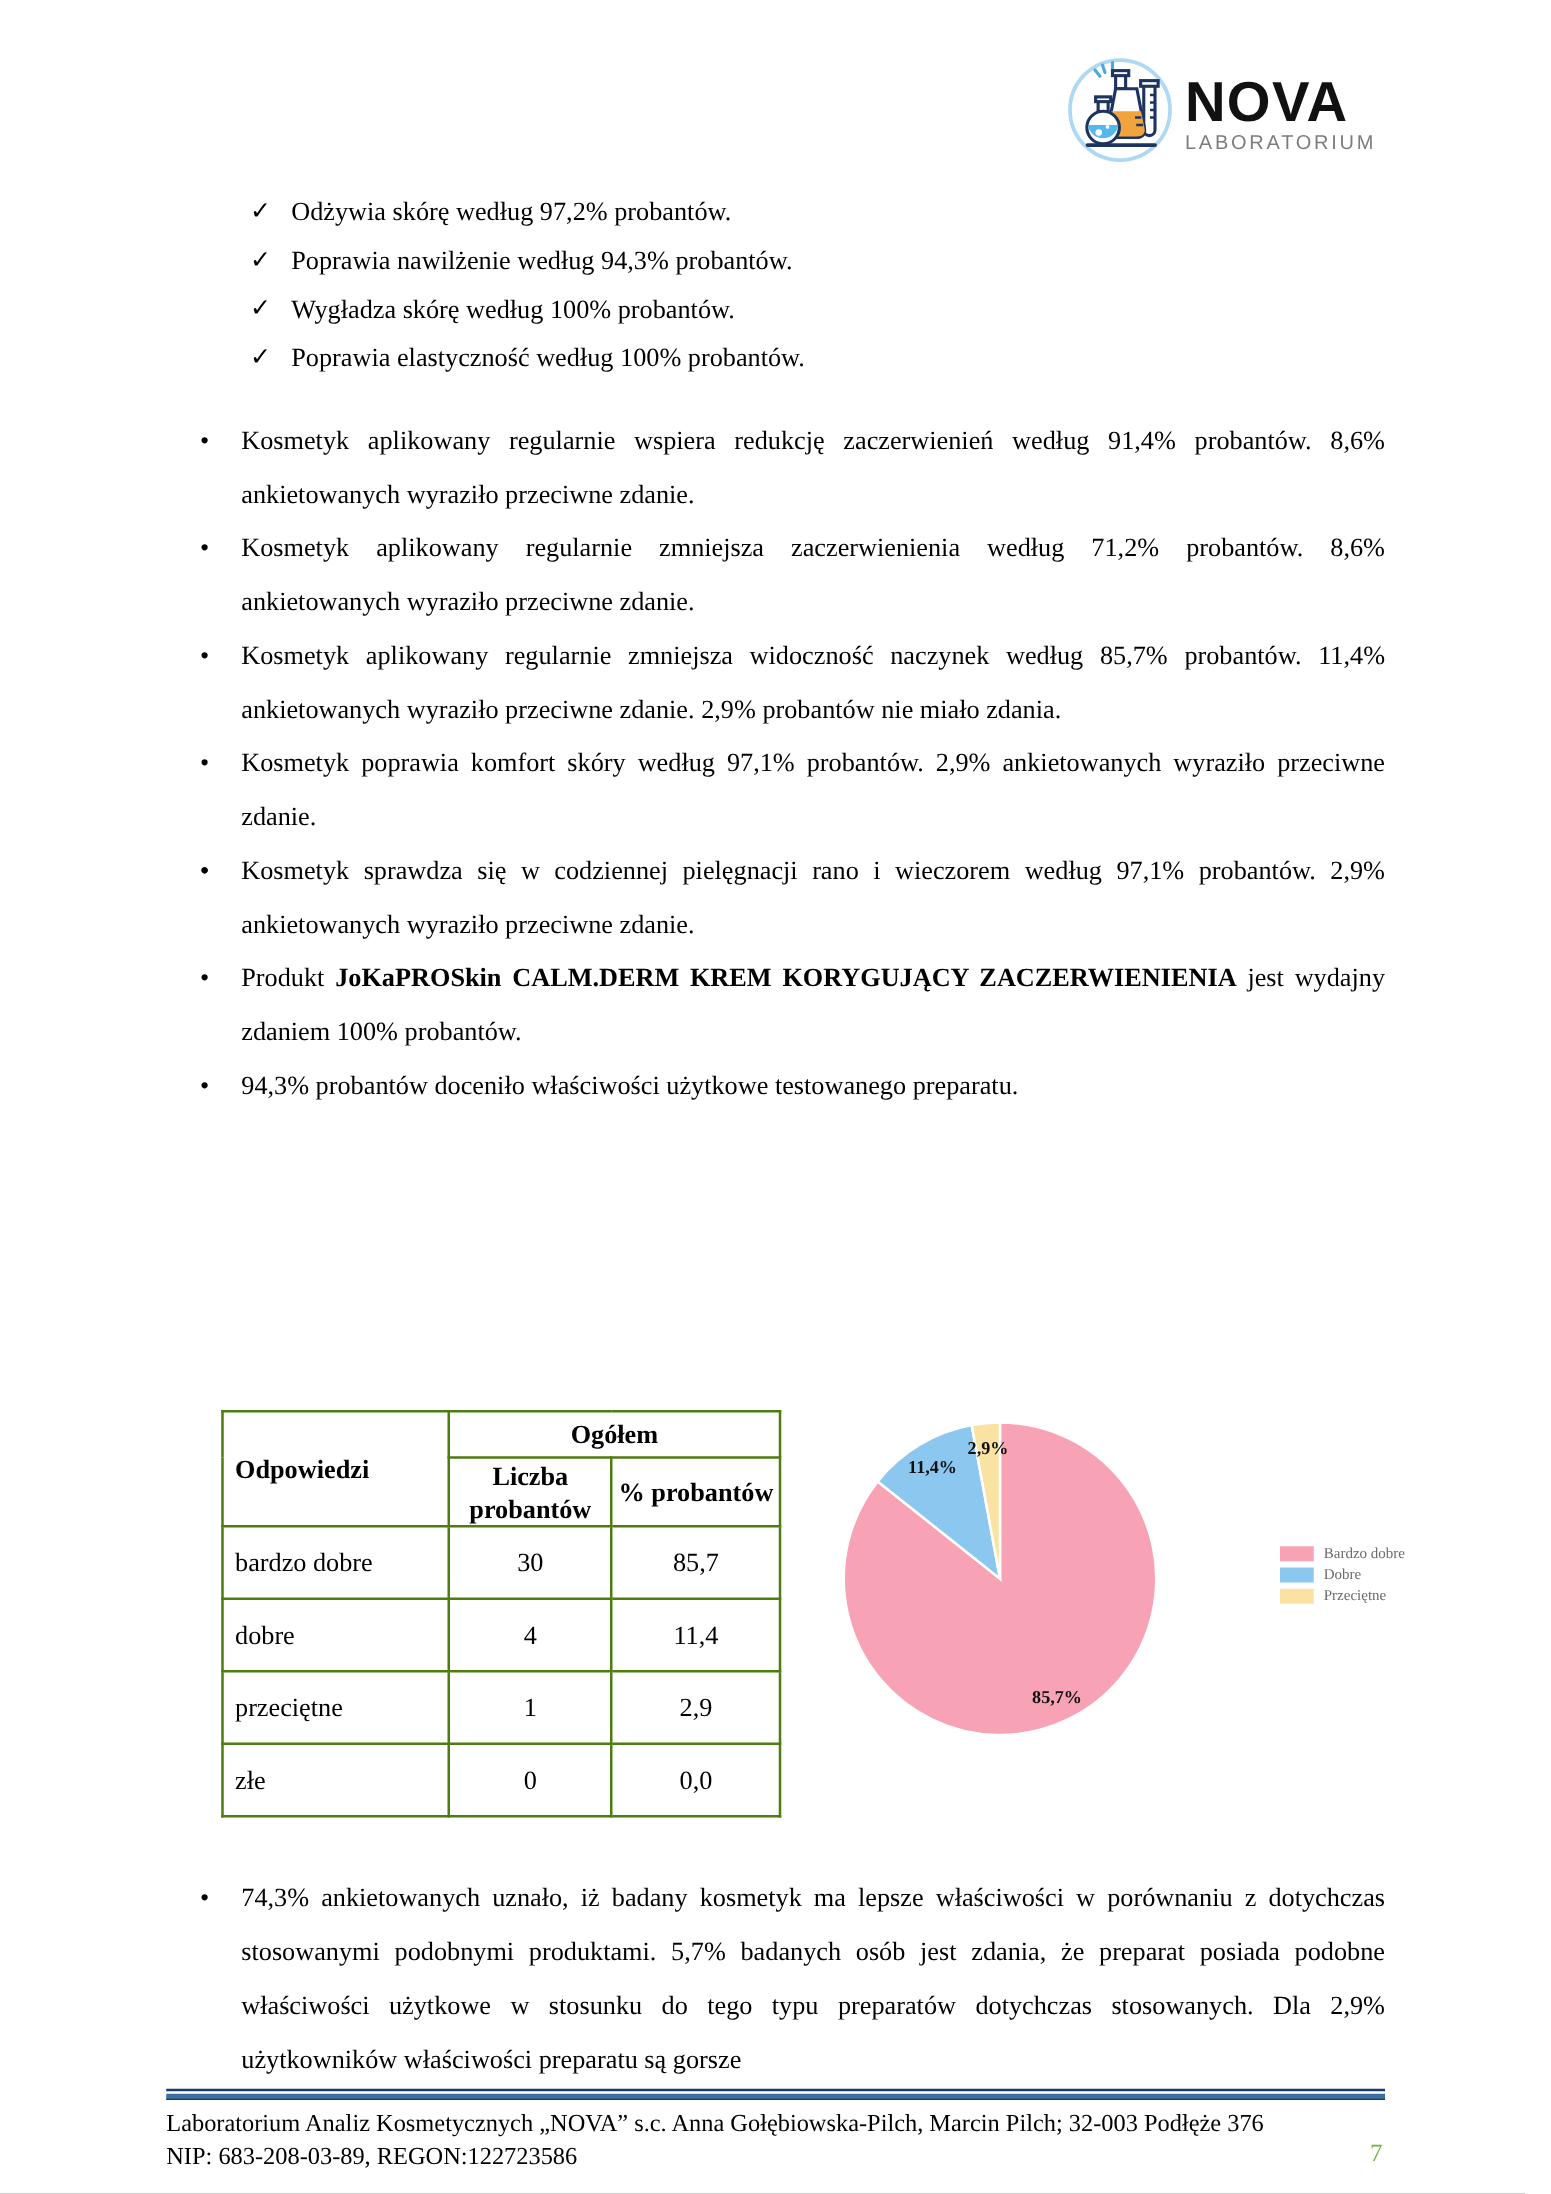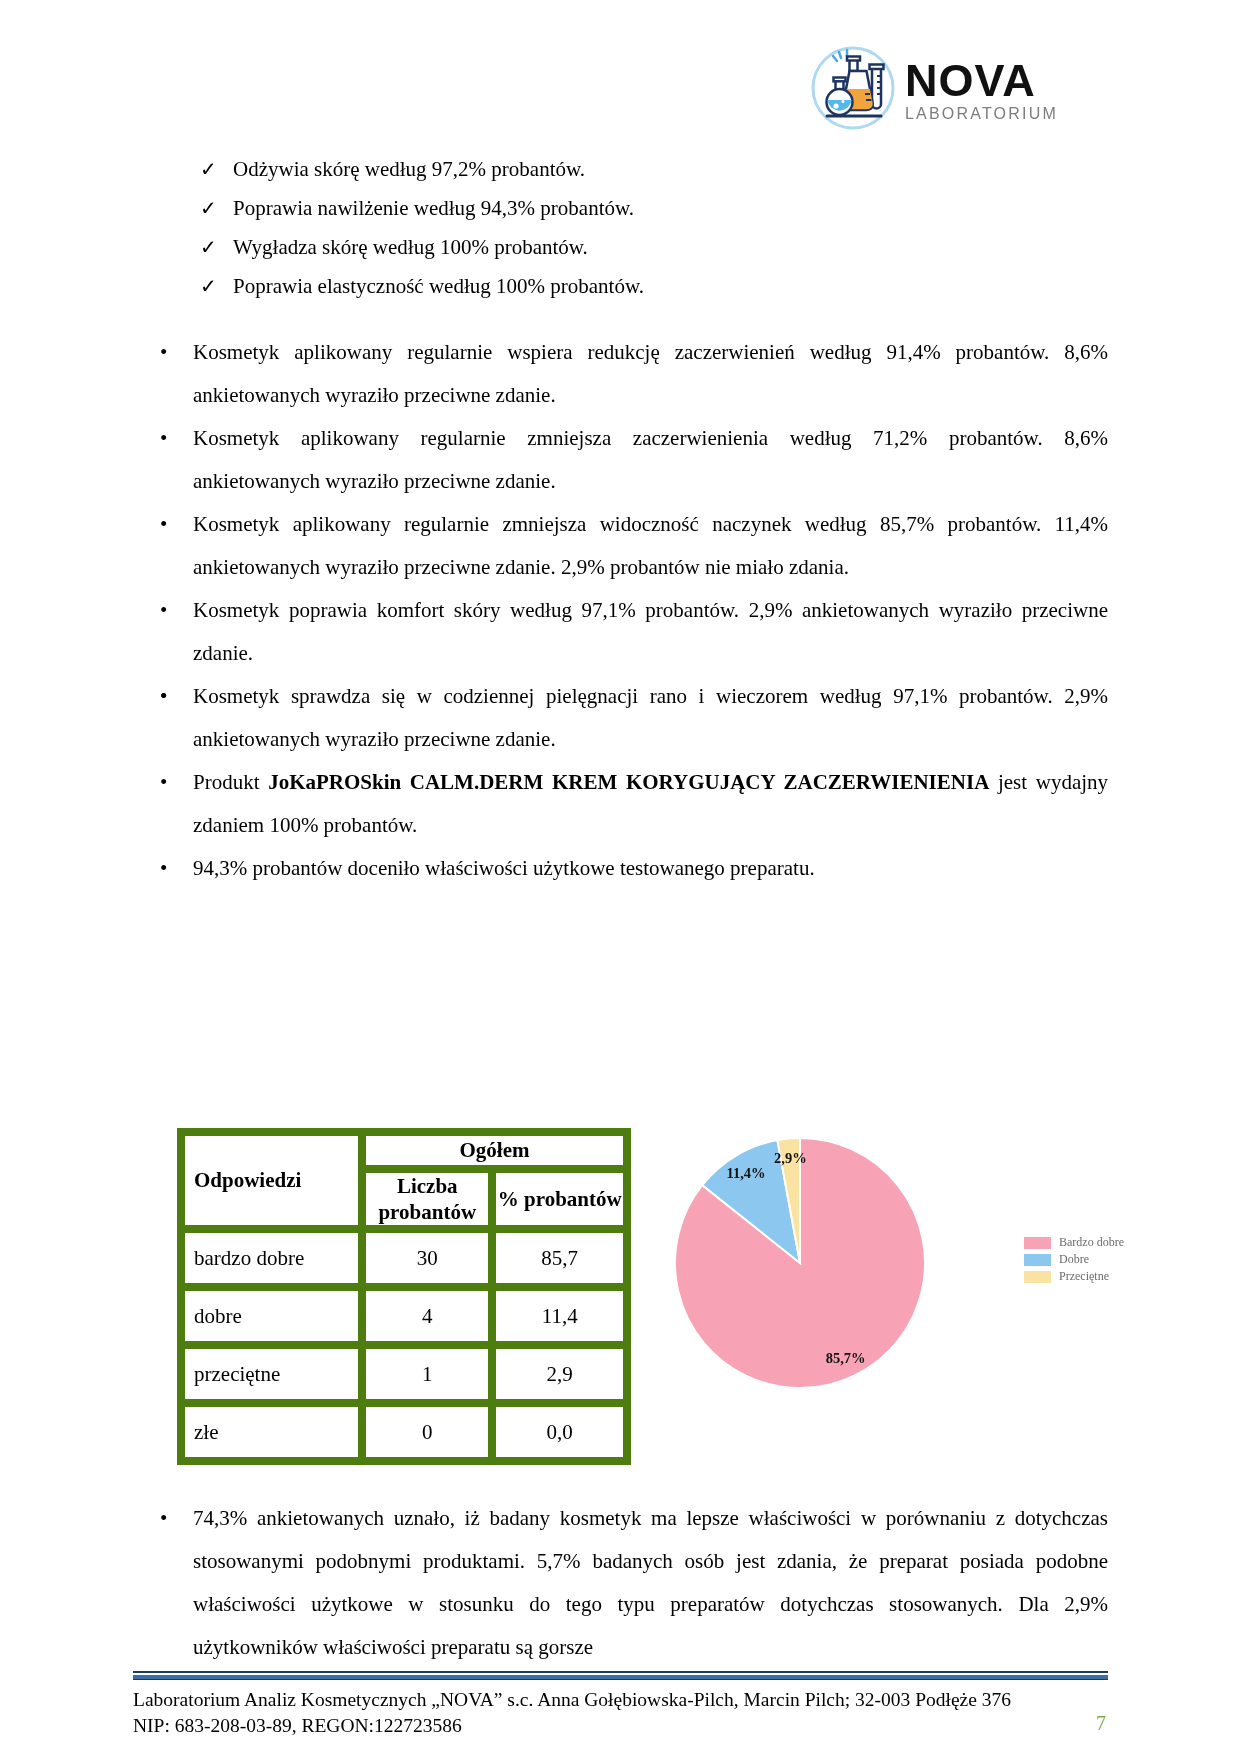--- a/index.html
+++ b/index.html
@@ -4,38 +4,38 @@
 <style>
   * { margin:0; padding:0; box-sizing:border-box; }
   html,body { background:#888; }
   .page {
     position:relative; width:1241px; height:1755px; margin:0 auto;
     background:#ffffff; overflow:hidden;
     font-family:"Liberation Serif", serif; color:#000;
   }
 
   
-  .logo { position:absolute; left:809px; top:44px; display:flex; align-items:center; gap:8px; }
+  .logo { position:absolute; left:852px; top:44px; display:flex; align-items:center; gap:8px; }
   .logo-text { display:flex; flex-direction:column; line-height:1; }
   .logo-title { font-family:"Liberation Sans", sans-serif; font-weight:800; font-size:45px; letter-spacing:1px; color:#111; }
   .logo-subtitle { font-family:"Liberation Sans", sans-serif; font-weight:500; font-size:16px; letter-spacing:2.2px; color:#7d7d7d; margin-top:3px; }
 
   
   .checklist { position:absolute; left:200px; top:150px; }
   .check-item { position:relative; padding-left:33px; font-size:21px; line-height:39px; white-space:nowrap; }
   .check-mark { position:absolute; left:0; top:0; font-size:20px; }
 
   
   .bullets { position:absolute; left:158px; top:331px; width:950px; }
   .bullet-item { position:relative; padding-left:35px; font-size:21px; line-height:43px; text-align:justify; }
   .bullet-marker { position:absolute; left:2px; top:0; }
 
   
   .results-table { position:absolute; left:177px; top:1128px; border-collapse:collapse; }
-  .results-table td { border:8px solid #4d7c0f; font-size:21px; vertical-align:middle; }
+  .results-table td { border:2px solid #4d7c0f; font-size:21px; vertical-align:middle; }
   .cell-corner { width:181px; font-weight:bold; padding-left:9px; }
   .cell-group { width:265px; height:37px; font-weight:bold; text-align:center; }
   .cell-colhead { height:55px; font-weight:bold; text-align:center; line-height:26px; }
   .col-n { width:130px; }
   .col-p { width:134px; }
   .row-label { height:58px; padding-left:9px; }
   .row-val { text-align:center; font-size:22px; }
 
   
   .pie-wrap { position:absolute; left:655px; top:1118px; }

